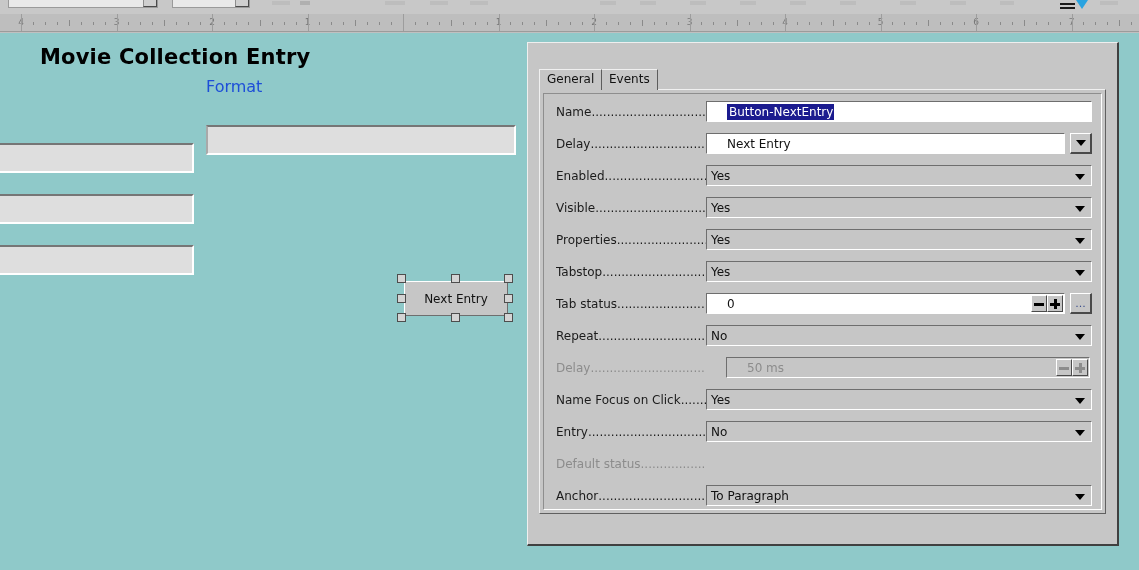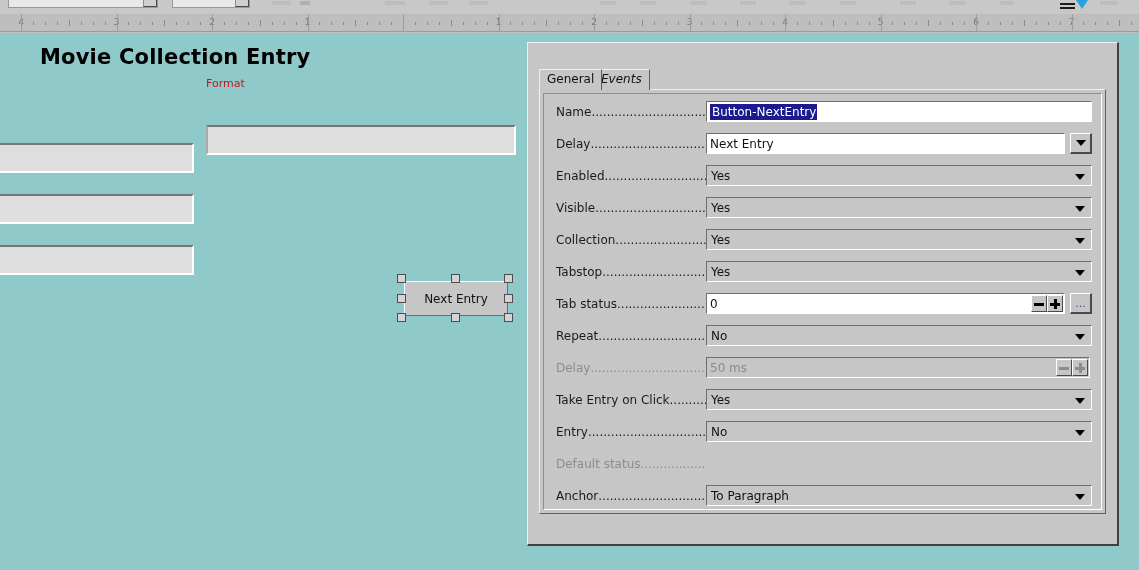--- a/index.html
+++ b/index.html
@@ -83,21 +83,21 @@
   }
   .doc-heading {
     position: absolute; left: 40px; top: 12px;
     font-family: "DejaVu Sans", "Liberation Sans", sans-serif;
     font-size: 21px; font-weight: bold; color: #000000;
     letter-spacing: 0.2px; white-space: nowrap;
   }
   .form-label {
     position: absolute;
     font-family: "DejaVu Sans", "Liberation Sans", sans-serif;
-    font-size: 11px; color: #b91c1c; white-space: nowrap;
+    font-size: 16px; color: #1d4ed8; white-space: nowrap;
   }
   .form-field {
     position: absolute;
     background: #dedede;
     border-top: 2px solid #767676;
     border-left: 2px solid #a9a9a9;
     border-right: 2px solid #ffffff;
     border-bottom: 2px solid #ffffff;
   }
 
@@ -224,21 +224,21 @@
   }
 
   
   .inp {
     position: absolute; inset: 0;
     background: #ffffff;
     border-top: 1px solid #6e6e6e; border-left: 1px solid #6e6e6e;
     border-right: 1px solid #ffffff; border-bottom: 1px solid #ffffff;
     font-size: 12px; color: #111;
     font-family: "DejaVu Sans", "Liberation Sans", sans-serif;
-    display: flex; align-items: center; padding-left: 3px;
+    display: flex; align-items: center; padding-left: 20px;
     overflow: hidden; white-space: nowrap;
   }
   .inp.disabled { background: #c6c6c6; color: #8c8c8c; }
   .sel-text {
     background: #1b1b8f; color: #ffffff; padding: 1px 1px 1px 2px;
   }
 
   
   .combo {
     position: absolute; inset: 0;
@@ -483,21 +483,21 @@
     <div class="handle" style="left:451px;top:280px;"></div>
     <div class="handle" style="left:504px;top:280px;"></div>
   </div>
 
   <div class="dialog">
 
 
     <div class="tabstrip">
       <div class="tabline"></div>
       <div class="tab active" style="left:0px;" id="tab-0">General</div>
-      <div class="tab inactive" style="left:54px;font-style:italic;" id="tab-1">Events</div>
+      <div class="tab inactive" style="left:62px;" id="tab-1">Events</div>
     </div>
 
     <div class="panel">
       <div class="panel-inner" id="rows-host">
           <div class="prow" style="top: 7px;">
             <div class="plabel">
               <span class="ptext">Name</span>
               <span class="leader">..................................</span>
             </div>
             <div class="pfield">
@@ -531,21 +531,21 @@
             <div class="plabel">
               <span class="ptext">Visible</span>
               <span class="leader">.................................</span>
             </div>
             <div class="pfield">
               <div class="combo">Yes<div class="arrow-dn"></div></div>
             </div>
           </div>
           <div class="prow" style="top: 135px;">
             <div class="plabel">
-              <span class="ptext">Collection</span>
+              <span class="ptext">Properties</span>
               <span class="leader">..............................</span>
             </div>
             <div class="pfield">
               <div class="combo">Yes<div class="arrow-dn"></div></div>
             </div>
           </div>
           <div class="prow" style="top: 167px;">
             <div class="plabel">
               <span class="ptext">Tabstop</span>
               <span class="leader">...............................</span>
@@ -582,34 +582,34 @@
             <div class="pfield">
               <div class="combo">No<div class="arrow-dn"></div></div>
             </div>
           </div>
           <div class="prow" style="top: 263px;">
             <div class="plabel disabled">
               <span class="ptext">Delay</span>
               <span class="leader">.................................</span>
             </div>
             <div class="pfield">
-              <div class="inp disabled" style="right: 2px;">50 ms<div class="spin disabled">
+              <div class="inp disabled" style="right: 2px; margin-left: 20px;">50 ms<div class="spin disabled">
                   <div class="sb">
                     <div class="hbar"></div>
                   </div>
                   <div class="sb">
                     <div class="hbar"></div>
                     <div class="vbar"></div>
                   </div>
                 </div></div>
             </div>
           </div>
           <div class="prow" style="top: 295px;">
             <div class="plabel">
-              <span class="ptext">Take Entry on Click</span>
+              <span class="ptext">Name Focus on Click</span>
               <span class="leader">..........</span>
             </div>
             <div class="pfield">
               <div class="combo">Yes<div class="arrow-dn"></div></div>
             </div>
           </div>
           <div class="prow" style="top: 327px;">
             <div class="plabel">
               <span class="ptext">Entry</span>
               <span class="leader">.................................</span>

